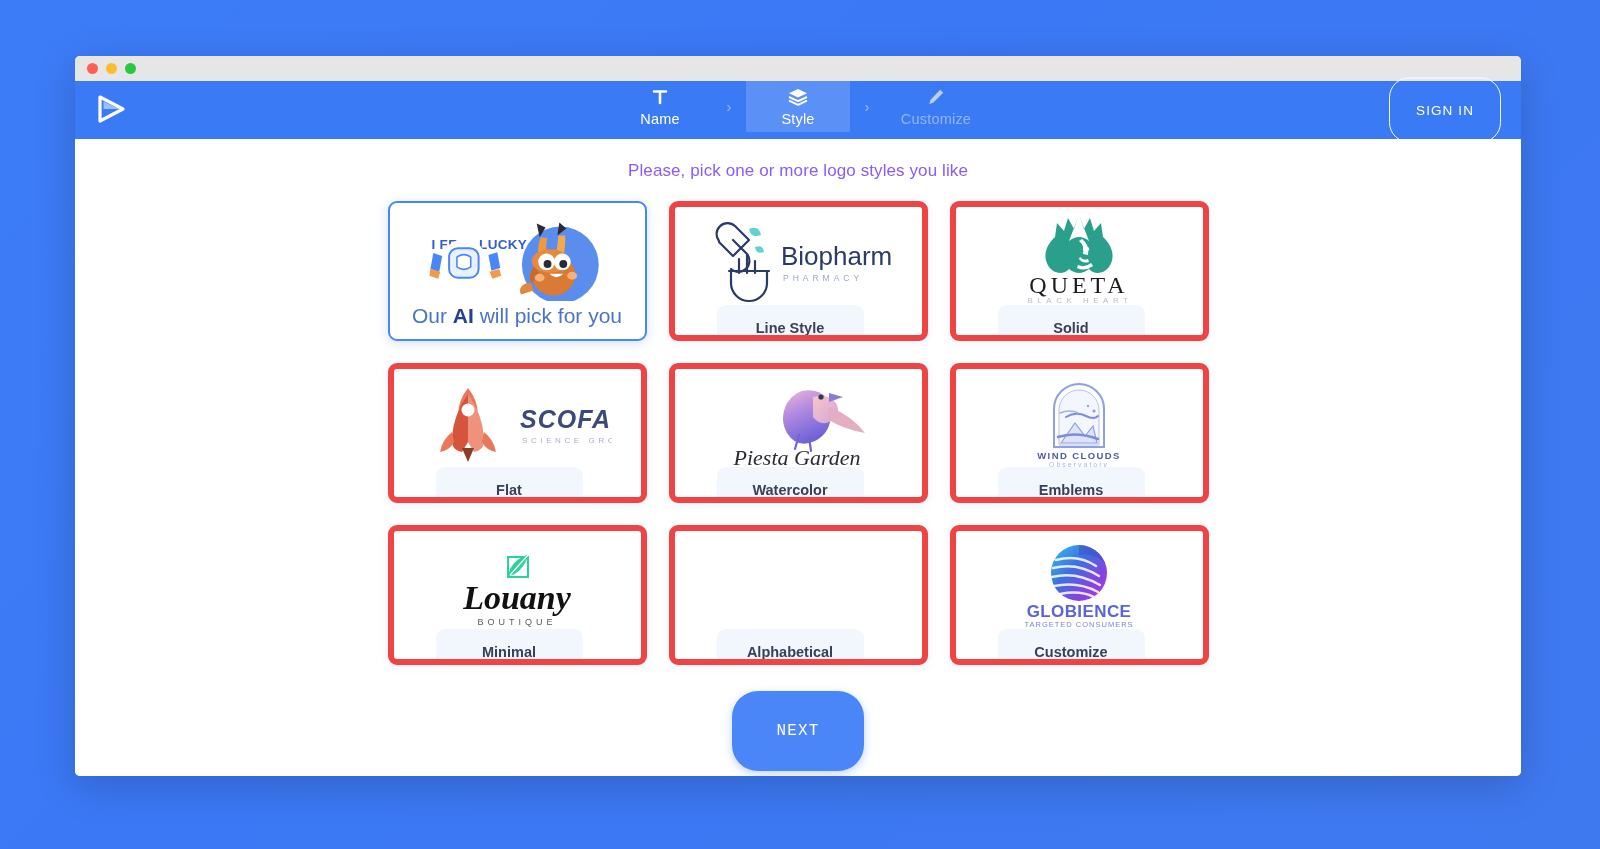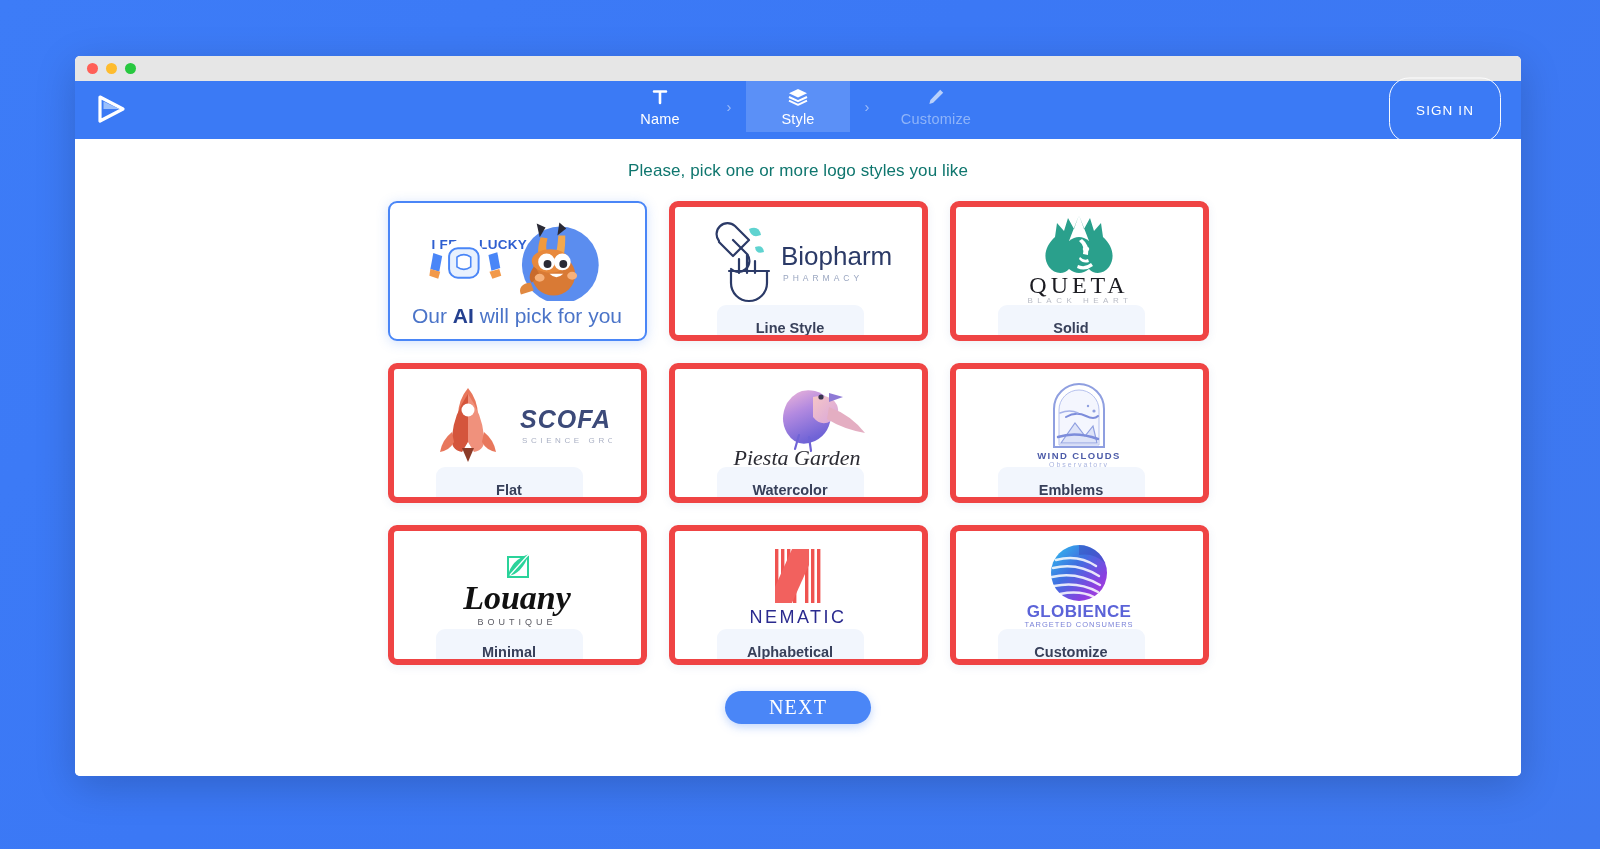--- a/index.html
+++ b/index.html
@@ -100,21 +100,21 @@
   .content {
     flex: 1 1 auto;
     background: #fff;
     display: flex;
     flex-direction: column;
     align-items: center;
     padding-top: 22px;
   }
   .prompt {
     font-size: 17px;
-    color: #0f766e;
+    color: #8b5cf6;
     letter-spacing: .1px;
     margin-bottom: 20px;
   }
 
   .grid {
     display: grid;
     grid-template-columns: repeat(3, 259px);
     grid-template-rows: repeat(3, 140px);
     column-gap: 22px;
     row-gap: 22px;
@@ -175,25 +175,25 @@
   }
   .lucky-foot b { color: #24408f; }
   .lucky-art { position: absolute; left: 0; right: 0; top: 18px; height: 80px; }
 
   .next-wrap { margin-top: 26px; }
   .next {
     background: #4a86f7;
     color: #fff;
     border: none;
     border-radius: 26px;
-    padding: 5px 44px;
-    font-size: 20px;
+    padding: 31px 44px;
+    font-size: 16px;
     letter-spacing: 1.2px;
     cursor: pointer;
-    font-family: Liberation Serif, serif;
+    font-family: Liberation Mono, monospace;
     box-shadow: 0 3px 10px rgba(74,134,247,0.35);
   }
 </style>
 </head>
 <body>
 
 <div class="window">
 
   <div class="titlebar">
     <span class="dot red"></span>
@@ -403,35 +403,20 @@
             <path d="M97 19 q-18 6 -21 22 q14 -2 21 -22 z" fill="#2ad39a"></path>
             <path d="M97 19 L78 40" stroke="#ffffff" stroke-width="1.2"></path>
             <text x="85" y="74" text-anchor="middle" font-family="'Liberation Serif',serif" font-style="italic" font-weight="bold" font-size="34" fill="#111111">Louany</text>
             <text x="85" y="90" text-anchor="middle" font-family="'Liberation Sans',sans-serif" font-size="9" letter-spacing="4" fill="#5a5a62">BOUTIQUE</text>
           </svg>
         </div>
         <div class="cardlabel">Minimal</div>
       </div>
 
       <div class="card">
-        <div class="logo-area">
-          <svg width="150" height="96" viewBox="0 0 150 96">
-            <g fill="#ef5350">
-              <rect x="52" y="14" width="3.4" height="54"></rect>
-              <rect x="58" y="14" width="3.4" height="54"></rect>
-              <rect x="64" y="14" width="3.4" height="54"></rect>
-              <rect x="70" y="14" width="3.4" height="54"></rect>
-              <rect x="82" y="14" width="3.4" height="54"></rect>
-              <rect x="88" y="14" width="3.4" height="54"></rect>
-              <rect x="94" y="14" width="3.4" height="54"></rect>
-            </g>
-            <path d="M69 14 L86 14 L86 30 L69 68 L52 68 L52 52 Z" fill="#f2615e"></path>
-            <text x="75" y="88" text-anchor="middle" font-family="'Liberation Sans',sans-serif" font-size="18" letter-spacing="2.5" fill="#2b2b8f">NEMATIC</text>
-          </svg>
-        </div>
         <div class="cardlabel">Alphabetical</div>
       </div>
 
       <div class="card">
         <div class="logo-area">
           <svg width="140" height="96" viewBox="0 0 140 96">
             <defs>
               <linearGradient id="globe" x1="0" y1="0" x2="1" y2="1">
                 <stop offset="0%" stop-color="#2fc4f0"></stop>
                 <stop offset="40%" stop-color="#3f6fe0"></stop>

